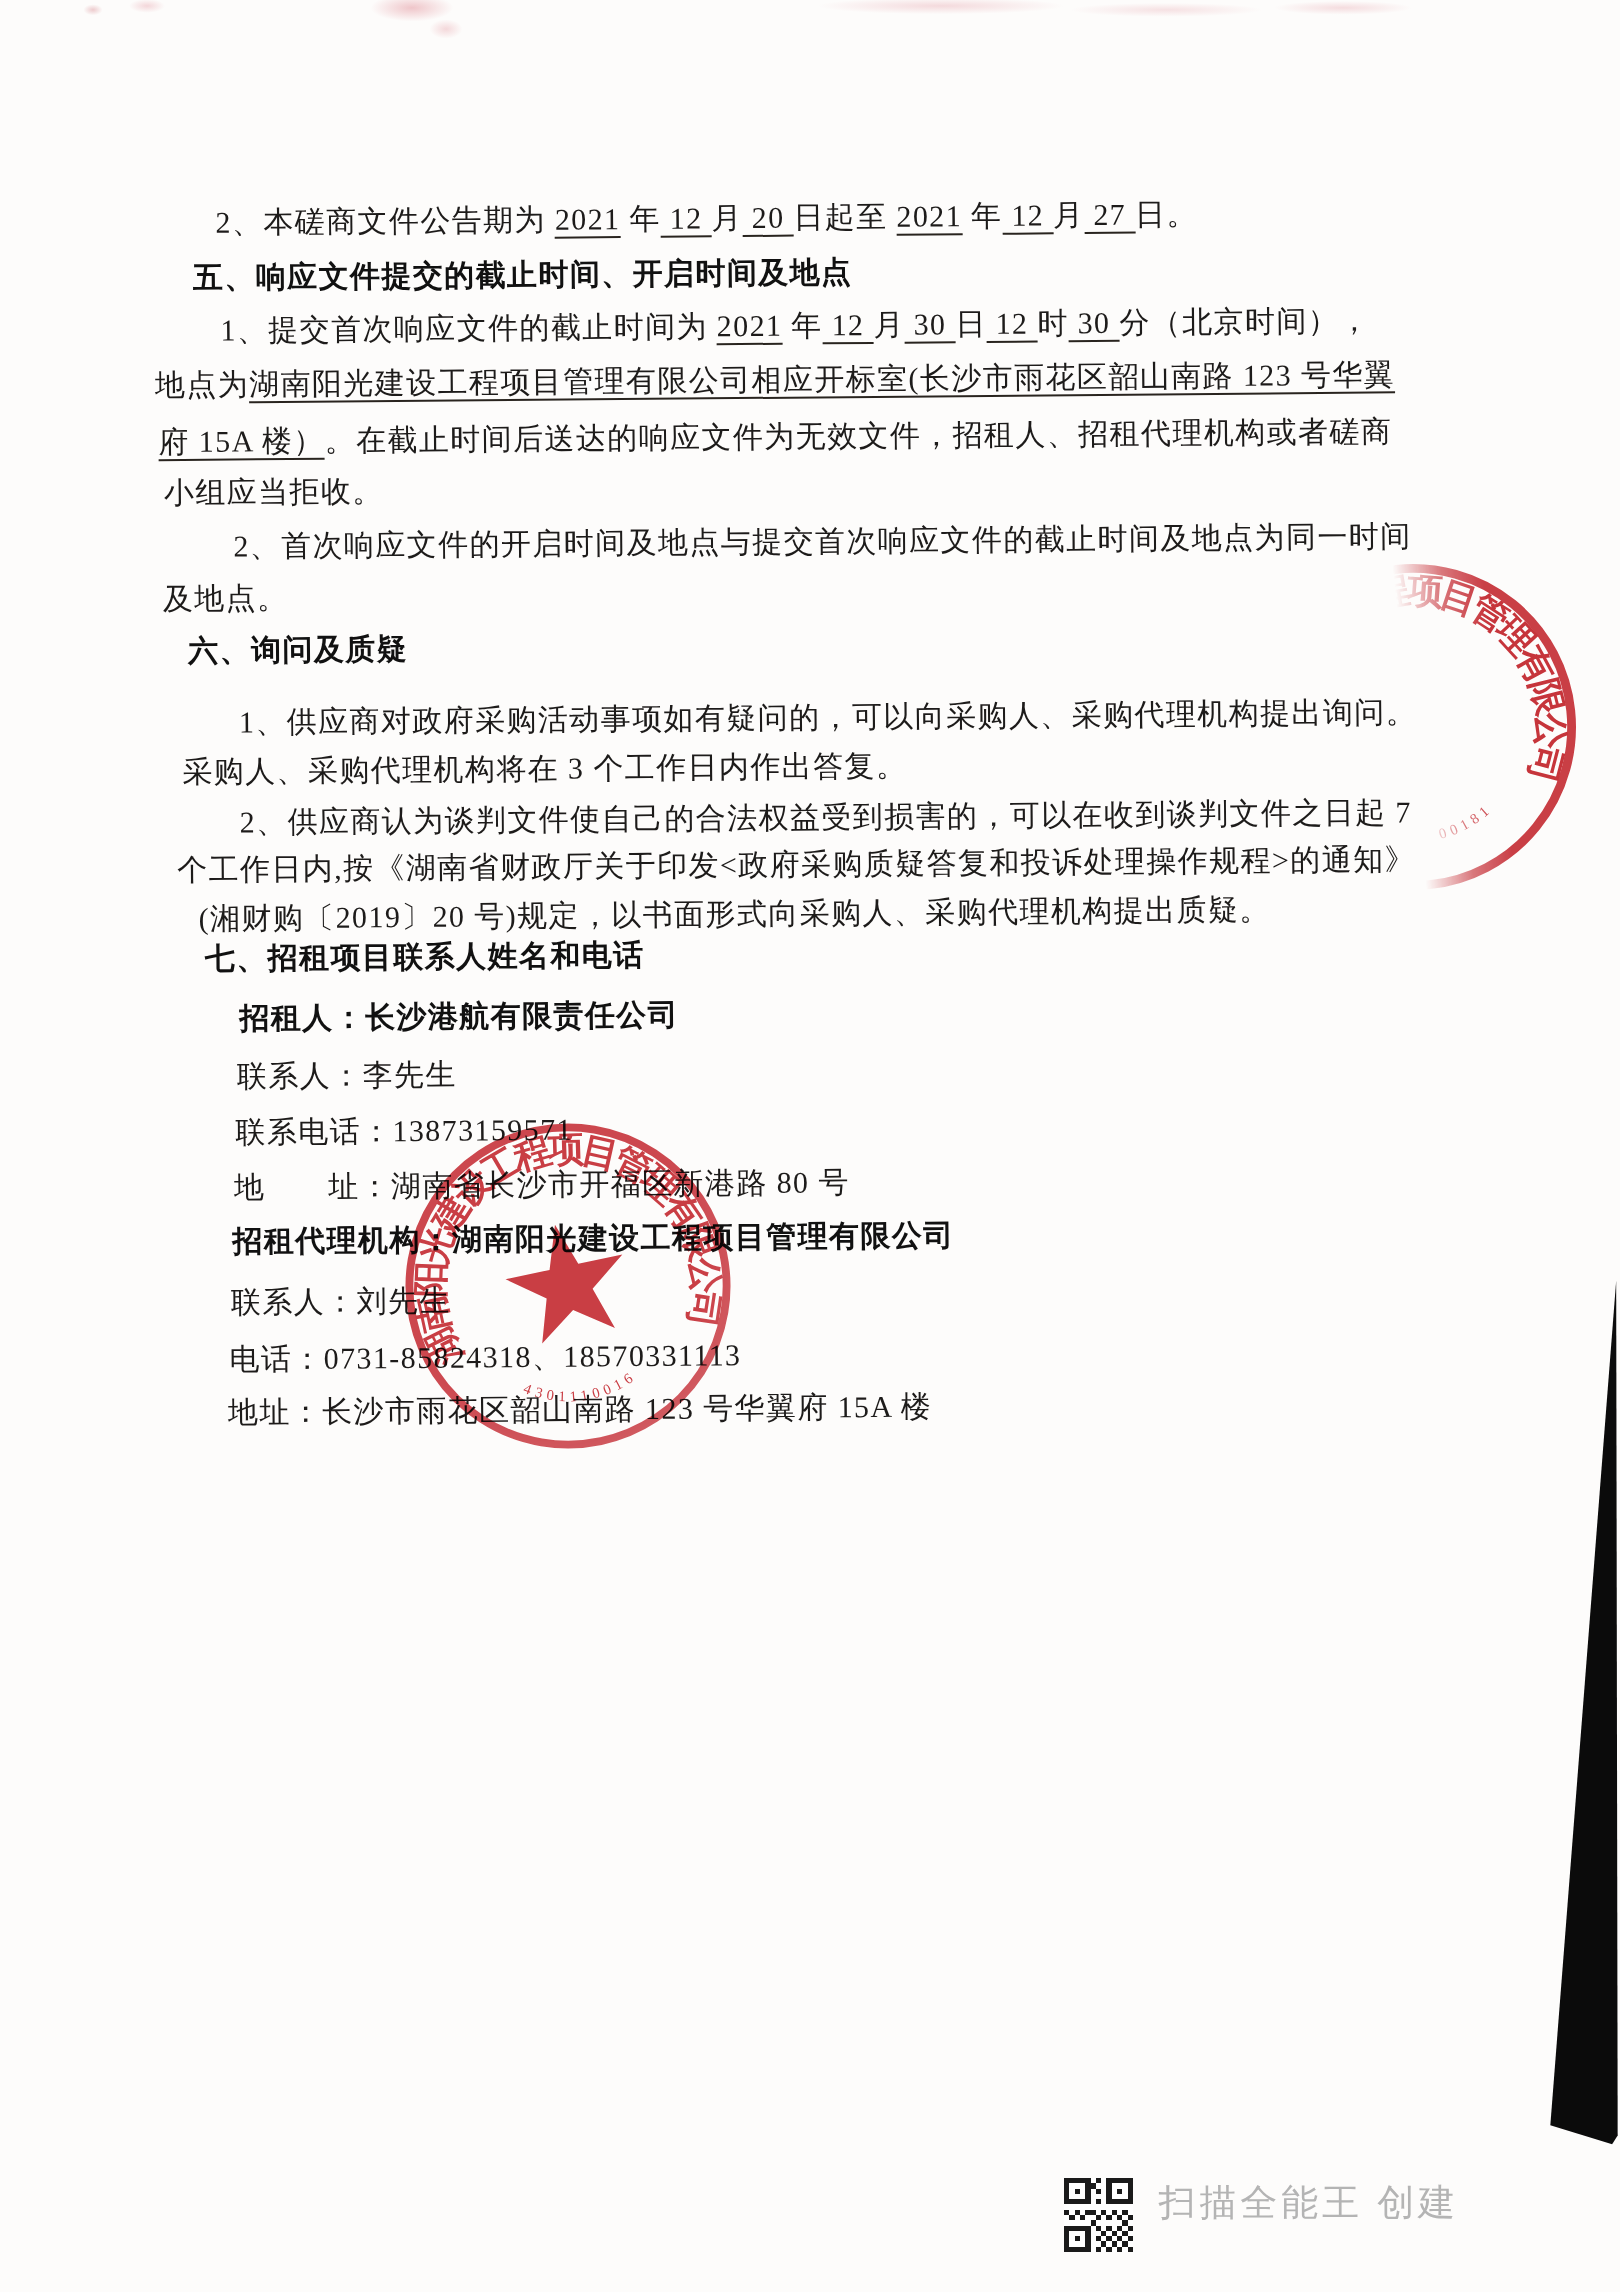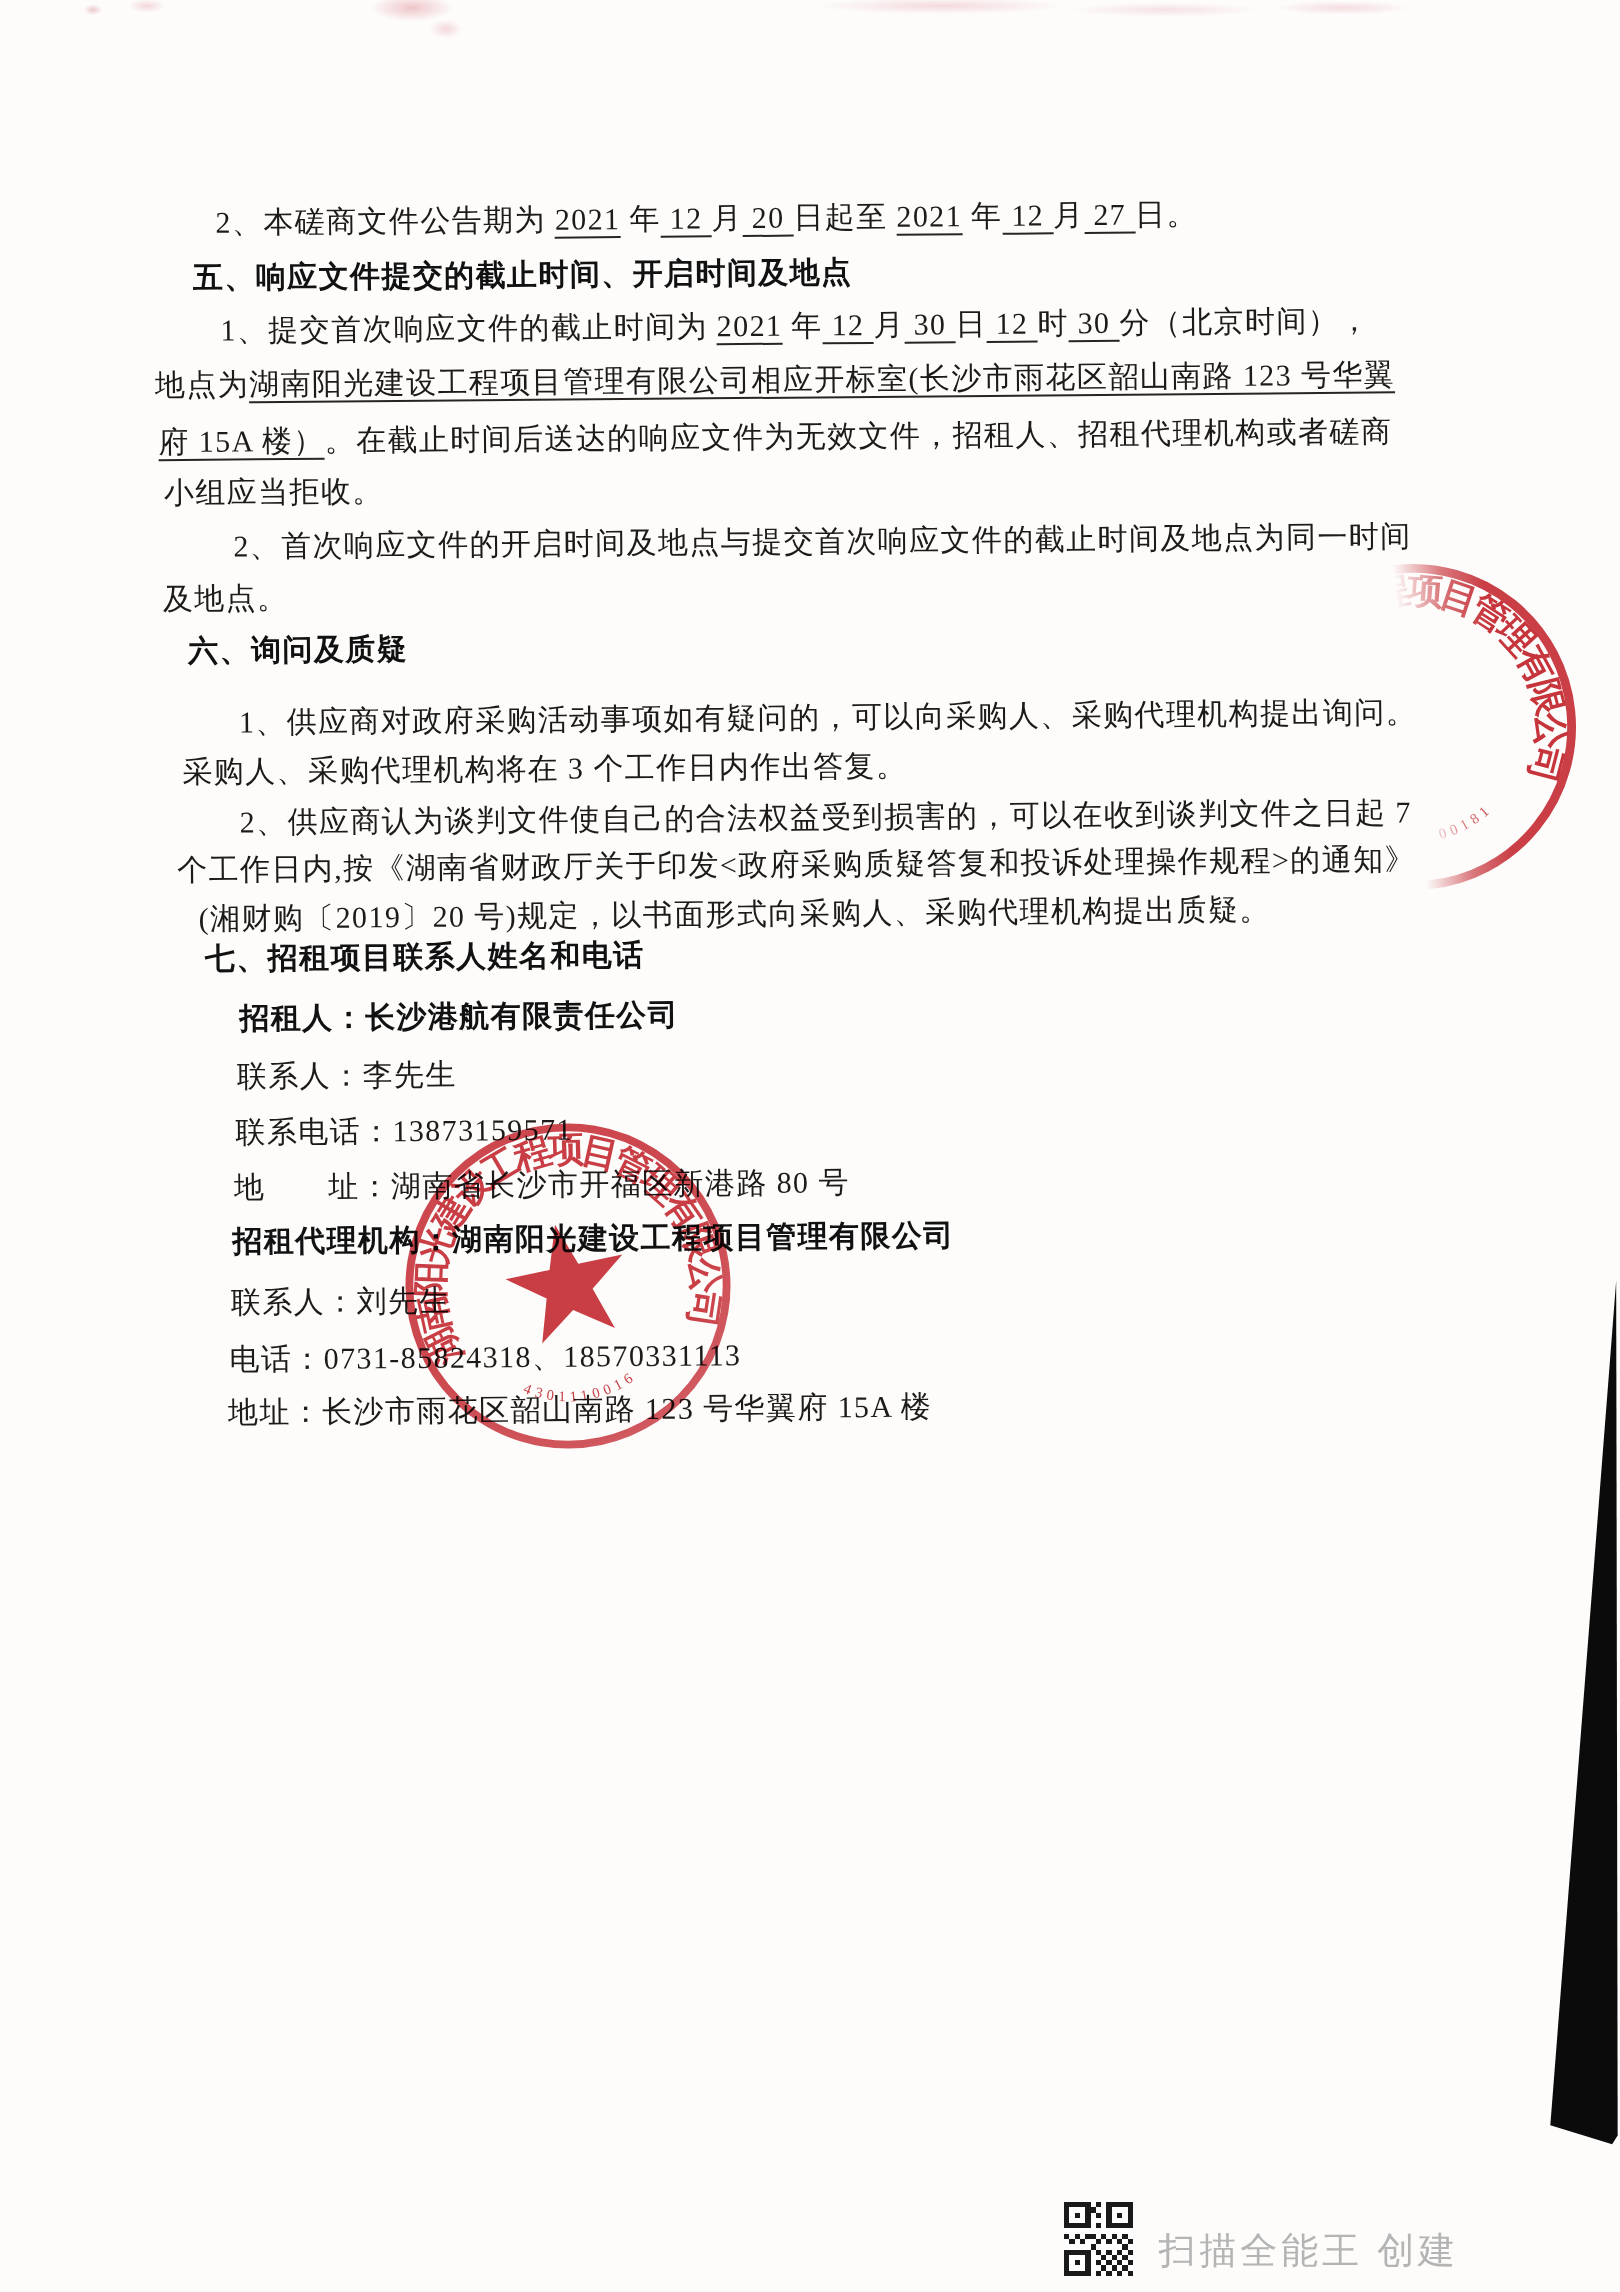--- a/index.html
+++ b/index.html
@@ -58,21 +58,21 @@
   .seal .code{font-size:15px;letter-spacing:5px;}
   
   .edge-wedge{
     position:absolute;left:1547px;top:1279px;width:74px;height:867px;
     background:#0b0b0b;
     clip-path:polygon(93.5% 0.2%, 95.5% 98.8%, 88% 99.8%, 4.5% 97.6%);
   }
   
   .scan-footer{
     position:absolute;left:1064px;top:2178px;width:549px;height:98px;
-    display:flex;align-items:flex-end;
+    display:flex;align-items:flex-start;
   }
   .qr{position:relative;width:69px;height:74px;margin-right:25.5px;}
   .qr svg{display:block;width:69px;height:74px;}
   .footer-label{
     font-family:"Liberation Sans","DejaVu Sans",sans-serif;
     font-size:37px;color:#b4b4b4;letter-spacing:3.9px;font-weight:500;
   }
 </style>
 </head>
 <body>

